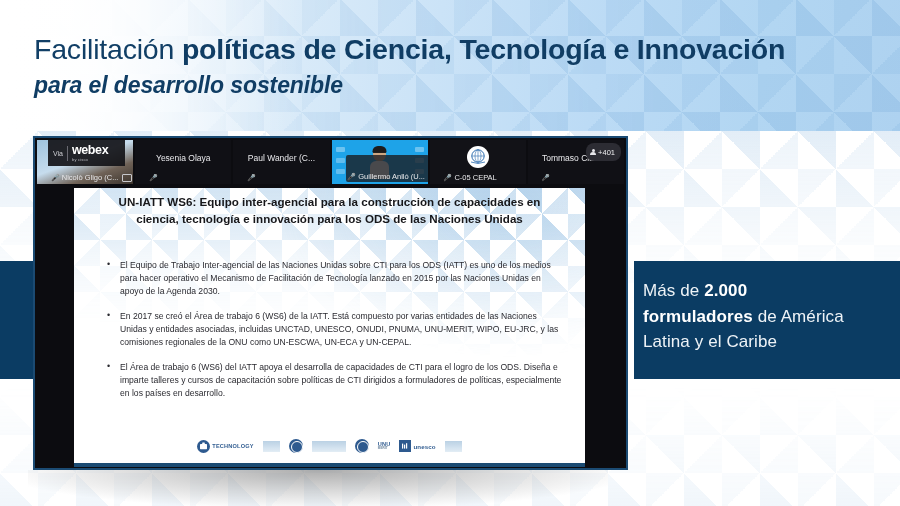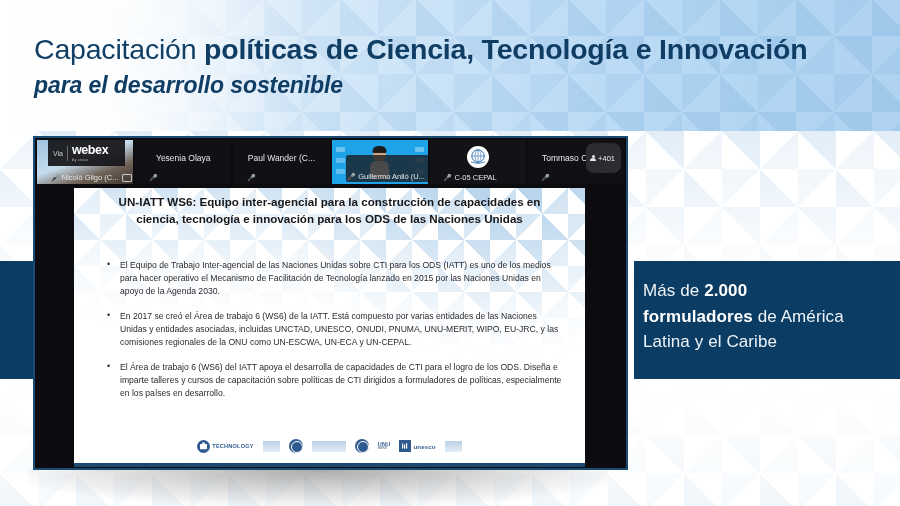--- a/index.html
+++ b/index.html
@@ -291,21 +291,21 @@
     color: #b9b9c0;
     letter-spacing: .2px;
     display: block;
     margin-top: 1px;
   }
 
   
   .count-pill {
     position: absolute;
     right: 5px; top: 5px;
-    height: 30px;
+    height: 18px;
     padding: 0 6px 0 4px;
     border-radius: 8px;
     background: #2c2c33;
     display: flex;
     align-items: center;
     gap: 2px;
     font-size: 7.5px;
     color: #f0f0f2;
   }
   .count-pill .pgl {
@@ -465,21 +465,21 @@
 <body>
 
 <div id="page">
 
   <div class="header-band">
     <div class="diamonds"></div>
     <div class="header-white-fade"></div>
   </div>
 
   <div class="header-text">
-    <div class="title-line1"><span>Capacitación </span><b>políticas de Ciencia, Tecnología e Innovación</b></div>
+    <div class="title-line1"><span>Facilitación </span><b>políticas de Ciencia, Tecnología e Innovación</b></div>
     <div class="title-line2">para el desarrollo sostenible</div>
   </div>
 
   <div class="lower-diamonds"></div>
 
   <div class="navy-left"></div>
   <div class="navy-right"></div>
   <div class="navy-right-text"><span>Más de </span><b>2.000</b><br><b>formuladores</b><span> de América Latina y el Caribe</span></div>
 
   <div class="video-shadow"></div>

